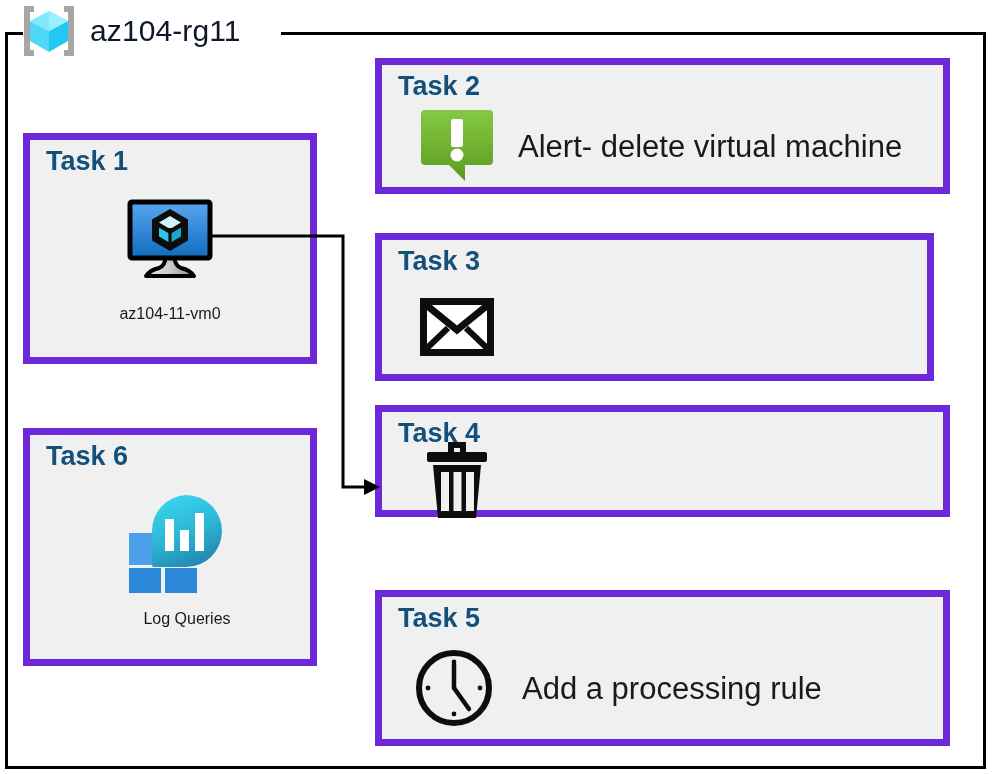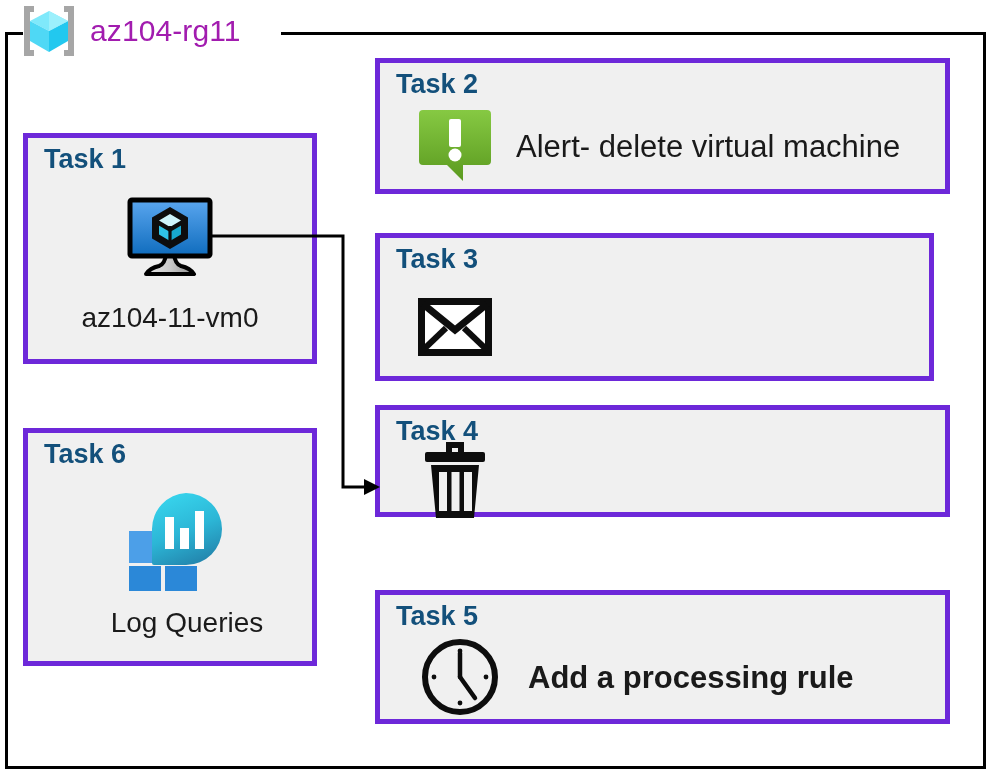--- a/index.html
+++ b/index.html
@@ -64,31 +64,31 @@
     align-items: center;
     gap: 10px;
   }
   .rg-icon {
     width: 62px;
     height: 56px;
     display: block;
   }
   .rg-label {
     font-size: 30px;
-    color: #a21caf;
+    color: #0f172a;
     line-height: 1;
     letter-spacing: 0.1px;
     white-space: nowrap;
   }
 
   
   .card {
     position: absolute;
     background: #f0f0f0;
-    border: 5px solid #6d28d9;
+    border: 7px solid #6d28d9;
   }
   .card-title {
     position: absolute;
     left: 16px;
     top: 6px;
     font-size: 27px;
     font-weight: bold;
     color: #13507b;
     line-height: 1.15;
     white-space: nowrap;
@@ -103,21 +103,21 @@
     bottom: 6px;
     display: flex;
     flex-direction: column;
     align-items: center;
     justify-content: flex-start;
   }
   .vcard .vcard-icon {
     display: block;
   }
   .vcard .vcard-label {
-    font-size: 28px;
+    font-size: 16px;
     color: #1a1a1a;
     line-height: 1;
     white-space: nowrap;
   }
 
   
   #card-task1 { left: 23px;  top: 133px; width: 294px; height: 231px; }
   #card-task1 .vcard-icon { margin-top: 16px; }
   #card-task1 .vcard-label { margin-top: 22px; }
 
@@ -144,26 +144,26 @@
   .hcard .hcard-label {
     font-size: 31px;
     color: #1a1a1a;
     line-height: 1;
     white-space: nowrap;
   }
 
   #card-task2 { left: 375px; top:  58px; width: 575px; height: 136px; }
   #card-task3 { left: 375px; top: 233px; width: 559px; height: 148px; }
   #card-task4 { left: 375px; top: 405px; width: 575px; height: 112px; }
-  #card-task5 { left: 375px; top: 590px; width: 575px; height: 134px; }
+  #card-task5 { left: 375px; top: 590px; width: 575px; height: 156px; }
 
   #card-task2 .hcard-body { left: 34px; gap: 20px; }
   #card-task3 .hcard-body { left: 38px; gap: 32px; }
   #card-task4 .hcard-body { left: 42px; gap: 34px; top: 42px; }
-  #card-task5 .hcard-body { left: 40px; gap: 28px; font-weight: bold; }
+  #card-task5 .hcard-body { left: 32px; gap: 28px; }
 
   
   .connector {
     position: absolute;
     left: 0; top: 0;
     width: 992px;
     height: 774px;
     pointer-events: none;
     overflow: visible;
   }

